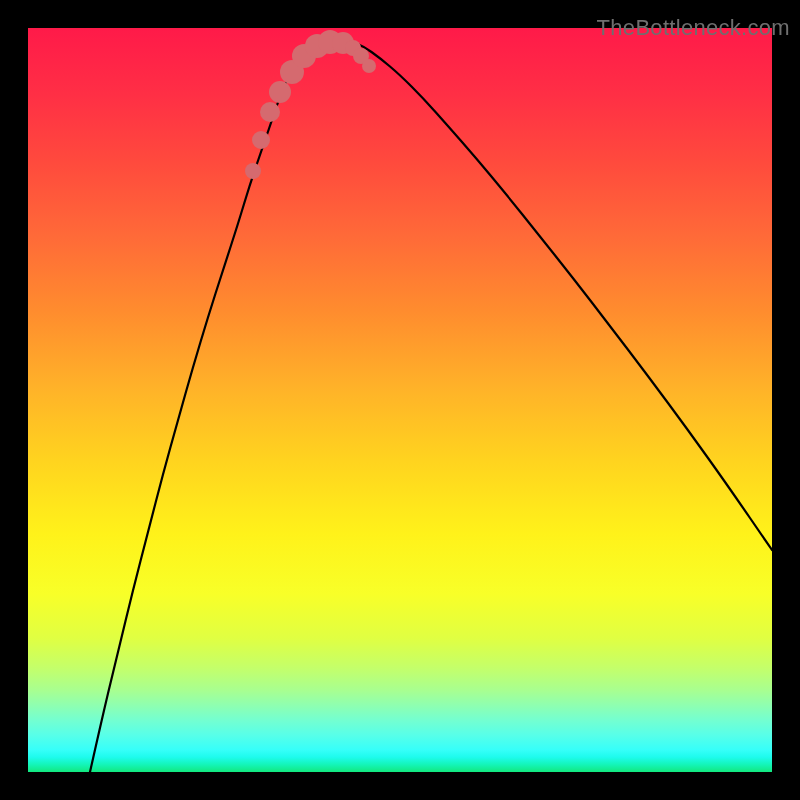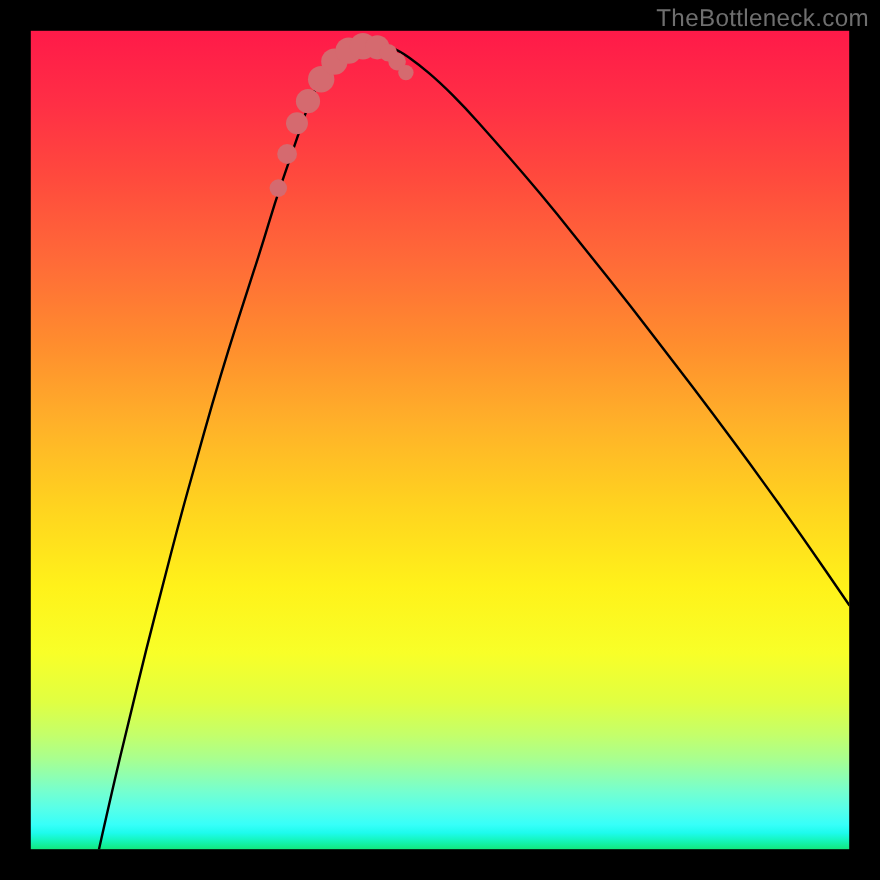--- a/index.html
+++ b/index.html
@@ -33,21 +33,21 @@
       #8fffb0 91%,
       #74ffd0 93%,
       #58ffe8 95%,
       #37fff9 97%,
       #1efbed 98%,
       #14f5b8 99%,
       #12e87e 100%);
   }
   .watermark {
     position: absolute;
-    top: 4px;
+    top: 15px;
     right: 10px;
     color: #6f6f6f;
     font-size: 22px;
     font-weight: 500;
     letter-spacing: 0.3px;
     user-select: none;
   }
   svg.plot {
     position: absolute;
     left: 0;

